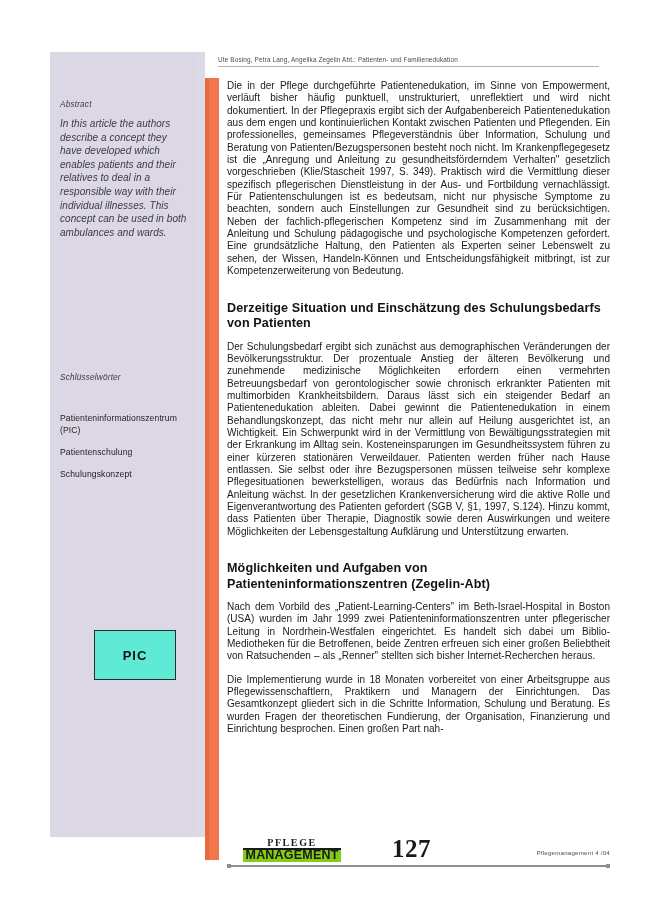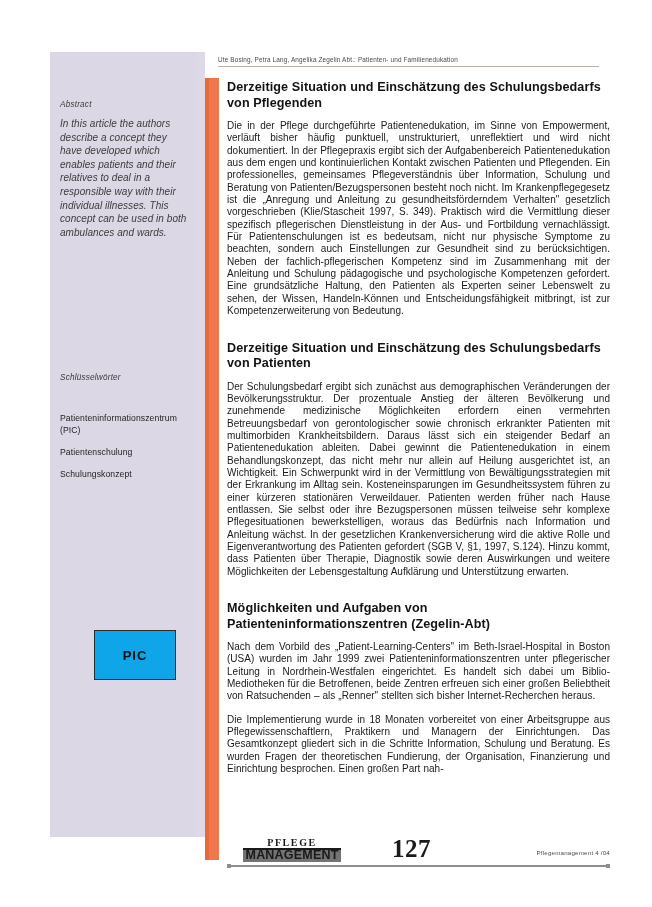--- a/index.html
+++ b/index.html
@@ -110,21 +110,21 @@
     letter-spacing: 0.1px;
   }
 
   
   .pic-box {
     position: absolute;
     left: 94px;
     top: 630px;
     width: 80px;
     height: 48px;
-    background: #0ea5e9;
+    background: #5eead4;
     border: 1.2px solid #2b2b2b;
     display: flex;
     align-items: center;
     justify-content: center;
   }
   .pic-box-text {
     font-size: 13px;
     font-weight: bold;
     letter-spacing: 1px;
     color: #101010;
@@ -190,21 +190,21 @@
     font-weight: bold;
     letter-spacing: 1.6px;
     color: #1a1a1a;
     font-family: Liberation Serif, serif;
   }
   .logo-mgmt {
     font-size: 12.5px;
     font-weight: bold;
     letter-spacing: 0.2px;
     color: #1a1a1a;
-    background: #737373;
+    background: #84cc16;
     margin-top: 1px;
   }
   .logo-underline {
     position: absolute;
     left: 243px;
     top: 848px;
     width: 98px;
     height: 2px;
     background: #1a1a1a;
   }
@@ -250,21 +250,20 @@
     <div class="sb-keyword">Patienteninformationszentrum (PIC)</div>
     <div class="sb-keyword">Patientenschulung</div>
     <div class="sb-keyword">Schulungskonzept</div>
   </div>
 
   <div class="pic-box">
     <span class="pic-box-text">PIC</span>
   </div>
 
   <div class="main-col">
-    <h2 class="sec-head">Derzeitige Situation und Einschätzung des Schulungsbedarfs von Pflegenden</h2>
     <p class="body-par">Die in der Pflege durchgeführte Patientenedukation, im Sinne von Empowerment, verläuft bisher häufig punktuell, unstrukturiert, unreflektiert und wird nicht dokumentiert. In der Pflegepraxis ergibt sich der Aufgabenbereich Patientenedukation aus dem engen und kontinuierlichen Kontakt zwischen Patienten und Pflegenden. Ein professionelles, gemeinsames Pflegeverständnis über Information, Schulung und Beratung von Patienten/Bezugspersonen besteht noch nicht. Im Krankenpflegegesetz ist die „Anregung und Anleitung zu gesundheitsförderndem Verhalten" gesetzlich vorgeschrieben (Klie/Stascheit 1997, S. 349). Praktisch wird die Vermittlung dieser spezifisch pflegerischen Dienstleistung in der Aus- und Fortbildung vernachlässigt. Für Patientenschulungen ist es bedeutsam, nicht nur physische Symptome zu beachten, sondern auch Einstellungen zur Gesundheit sind zu berücksichtigen. Neben der fachlich-pflegerischen Kompetenz sind im Zusammenhang mit der Anleitung und Schulung pädagogische und psychologische Kompetenzen gefordert. Eine grundsätzliche Haltung, den Patienten als Experten seiner Lebenswelt zu sehen, der Wissen, Handeln-Können und Entscheidungsfähigkeit mitbringt, ist zur Kompetenzerweiterung von Bedeutung.</p>
 
     <h2 class="sec-head spaced">Derzeitige Situation und Einschätzung des Schulungsbedarfs von Patienten</h2>
     <p class="body-par">Der Schulungsbedarf ergibt sich zunächst aus demographischen Veränderungen der Bevölkerungsstruktur. Der prozentuale Anstieg der älteren Bevölkerung und zunehmende medizinische Möglichkeiten erfordern einen vermehrten Betreuungsbedarf von gerontologischer sowie chronisch erkrankter Patienten mit multimorbiden Krankheitsbildern. Daraus lässt sich ein steigender Bedarf an Patientenedukation ableiten. Dabei gewinnt die Patientenedukation in einem Behandlungskonzept, das nicht mehr nur allein auf Heilung ausgerichtet ist, an Wichtigkeit. Ein Schwerpunkt wird in der Vermittlung von Bewältigungsstrategien mit der Erkrankung im Alltag sein. Kosteneinsparungen im Gesundheitssystem führen zu einer kürzeren stationären Verweildauer. Patienten werden früher nach Hause entlassen. Sie selbst oder ihre Bezugspersonen müssen teilweise sehr komplexe Pflegesituationen bewerkstelligen, woraus das Bedürfnis nach Information und Anleitung wächst. In der gesetzlichen Krankenversicherung wird die aktive Rolle und Eigenverantwortung des Patienten gefordert (SGB V, §1, 1997, S.124). Hinzu kommt, dass Patienten über Therapie, Diagnostik sowie deren Auswirkungen und weitere Möglichkeiten der Lebensgestaltung Aufklärung und Unterstützung erwarten.</p>
 
     <h2 class="sec-head spaced">Möglichkeiten und Aufgaben von Patienteninformationszentren (Zegelin-Abt)</h2>
     <p class="body-par">Nach dem Vorbild des „Patient-Learning-Centers" im Beth-Israel-Hospital in Boston (USA) wurden im Jahr 1999 zwei Patienteninformationszentren unter pflegerischer Leitung in Nordrhein-Westfalen eingerichtet. Es handelt sich dabei um Biblio-Mediotheken für die Betroffenen, beide Zentren erfreuen sich einer großen Beliebtheit von Ratsuchenden – als „Renner" stellten sich bisher Internet-Recherchen heraus.</p>
     <p class="body-par">Die Implementierung wurde in 18 Monaten vorbereitet von einer Arbeitsgruppe aus Pflegewissenschaftlern, Praktikern und Managern der Einrichtungen. Das Gesamtkonzept gliedert sich in die Schritte Information, Schulung und Beratung. Es wurden Fragen der theoretischen Fundierung, der Organisation, Finanzierung und Einrichtung besprochen. Einen großen Part nah-</p>
   </div>
 

